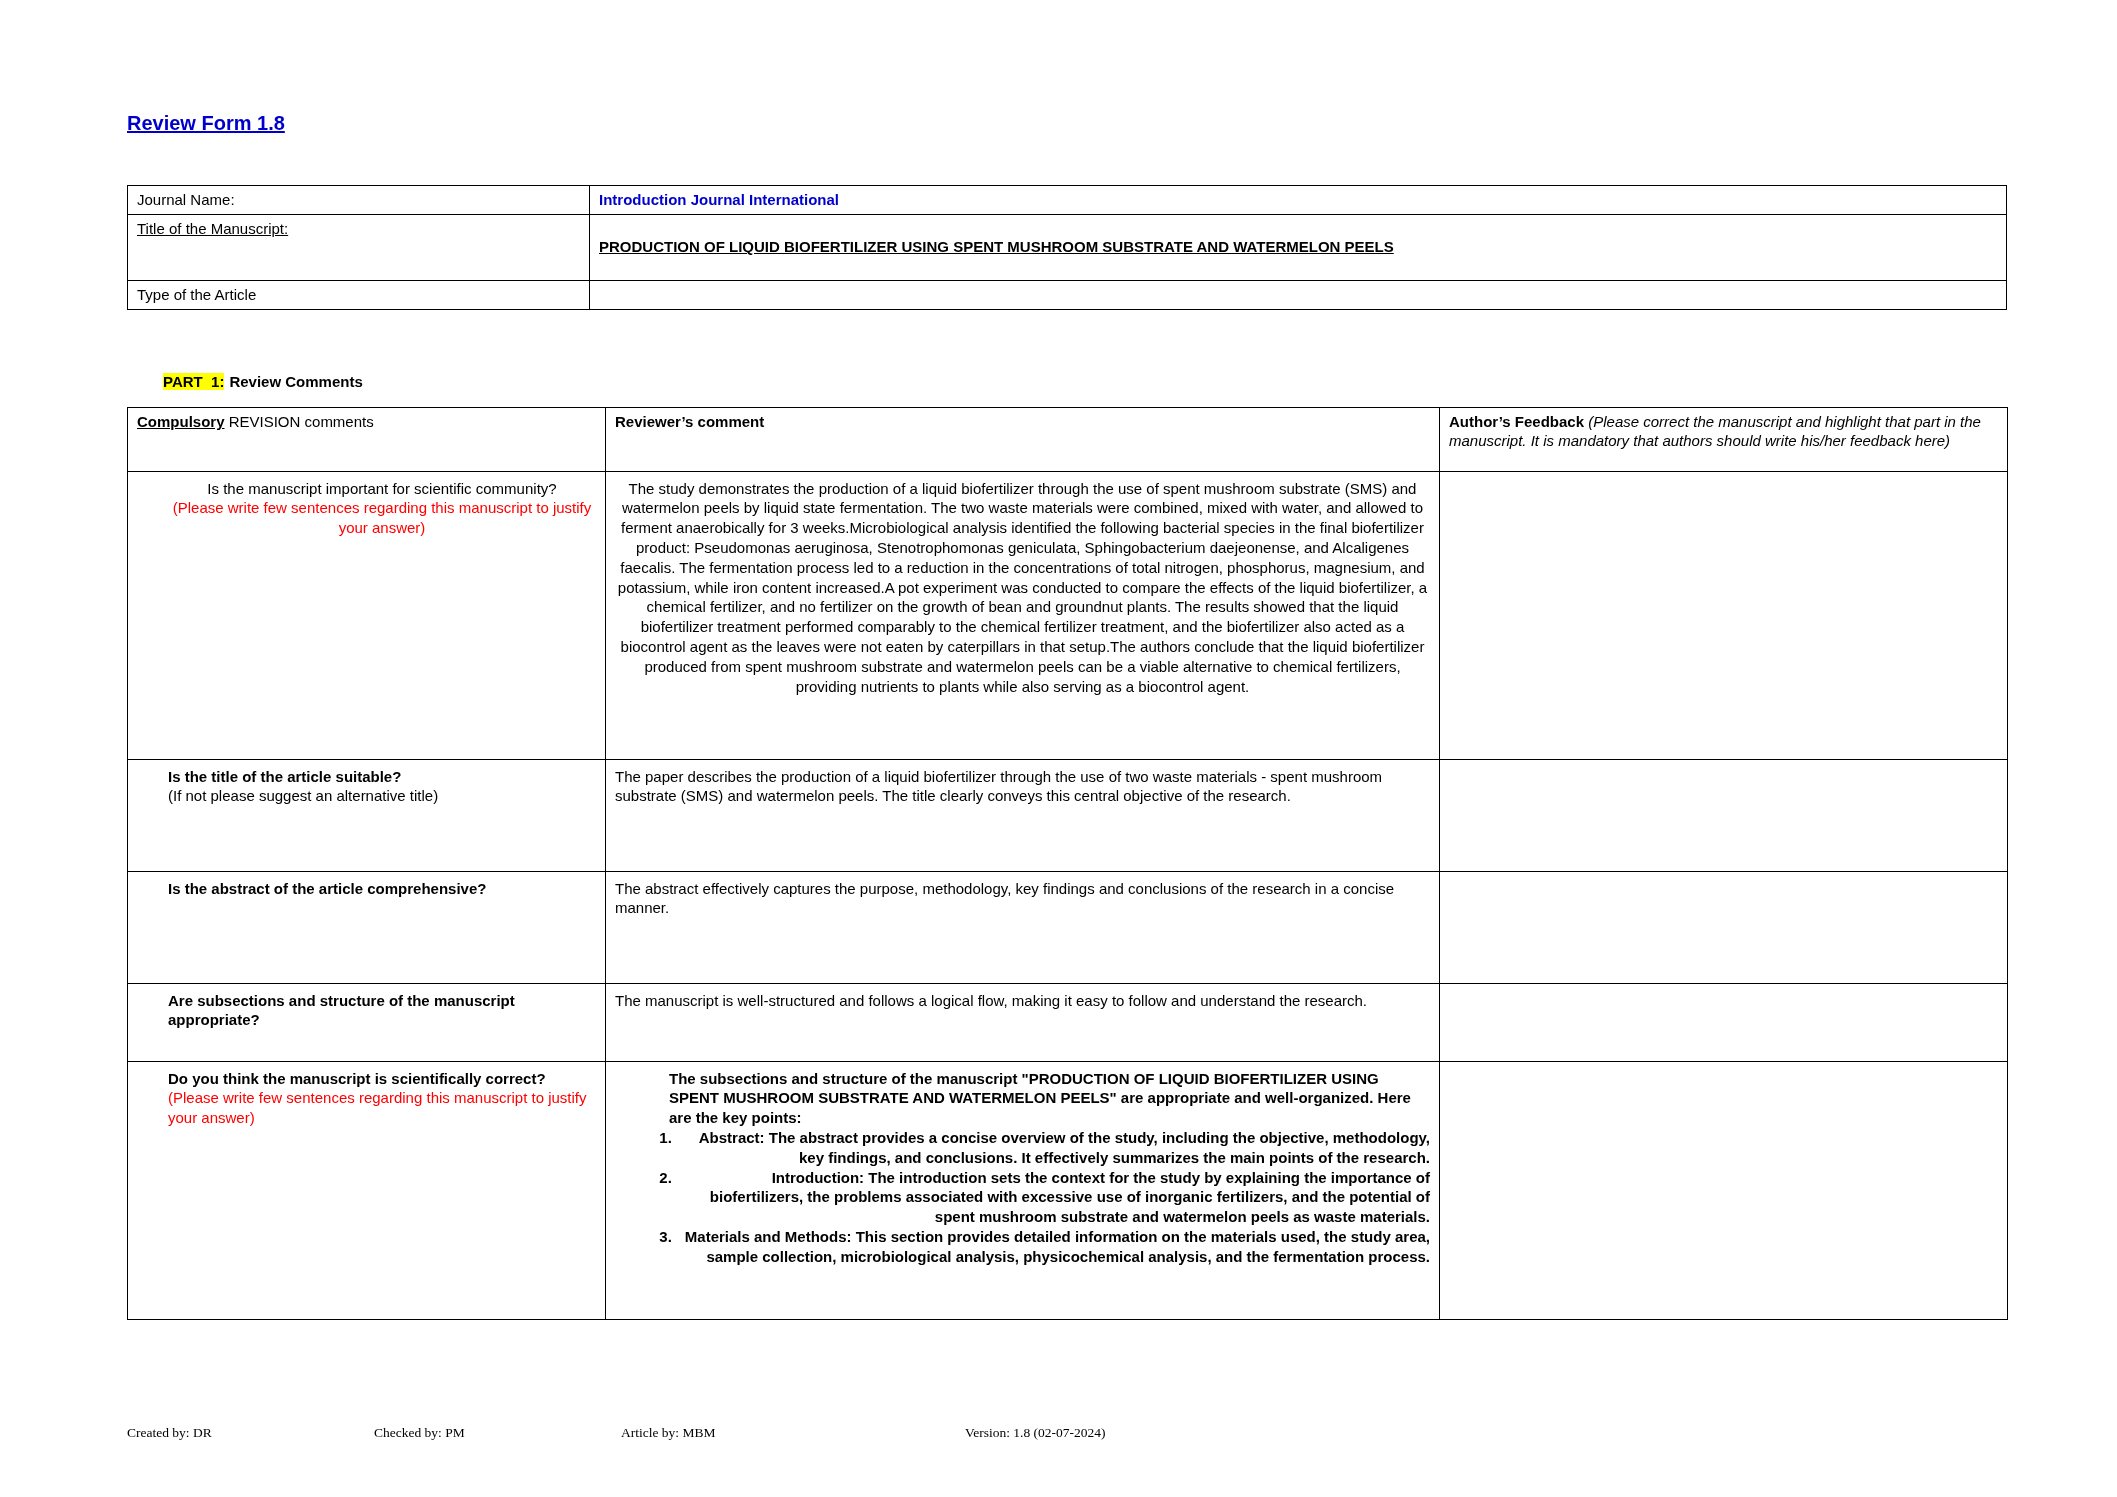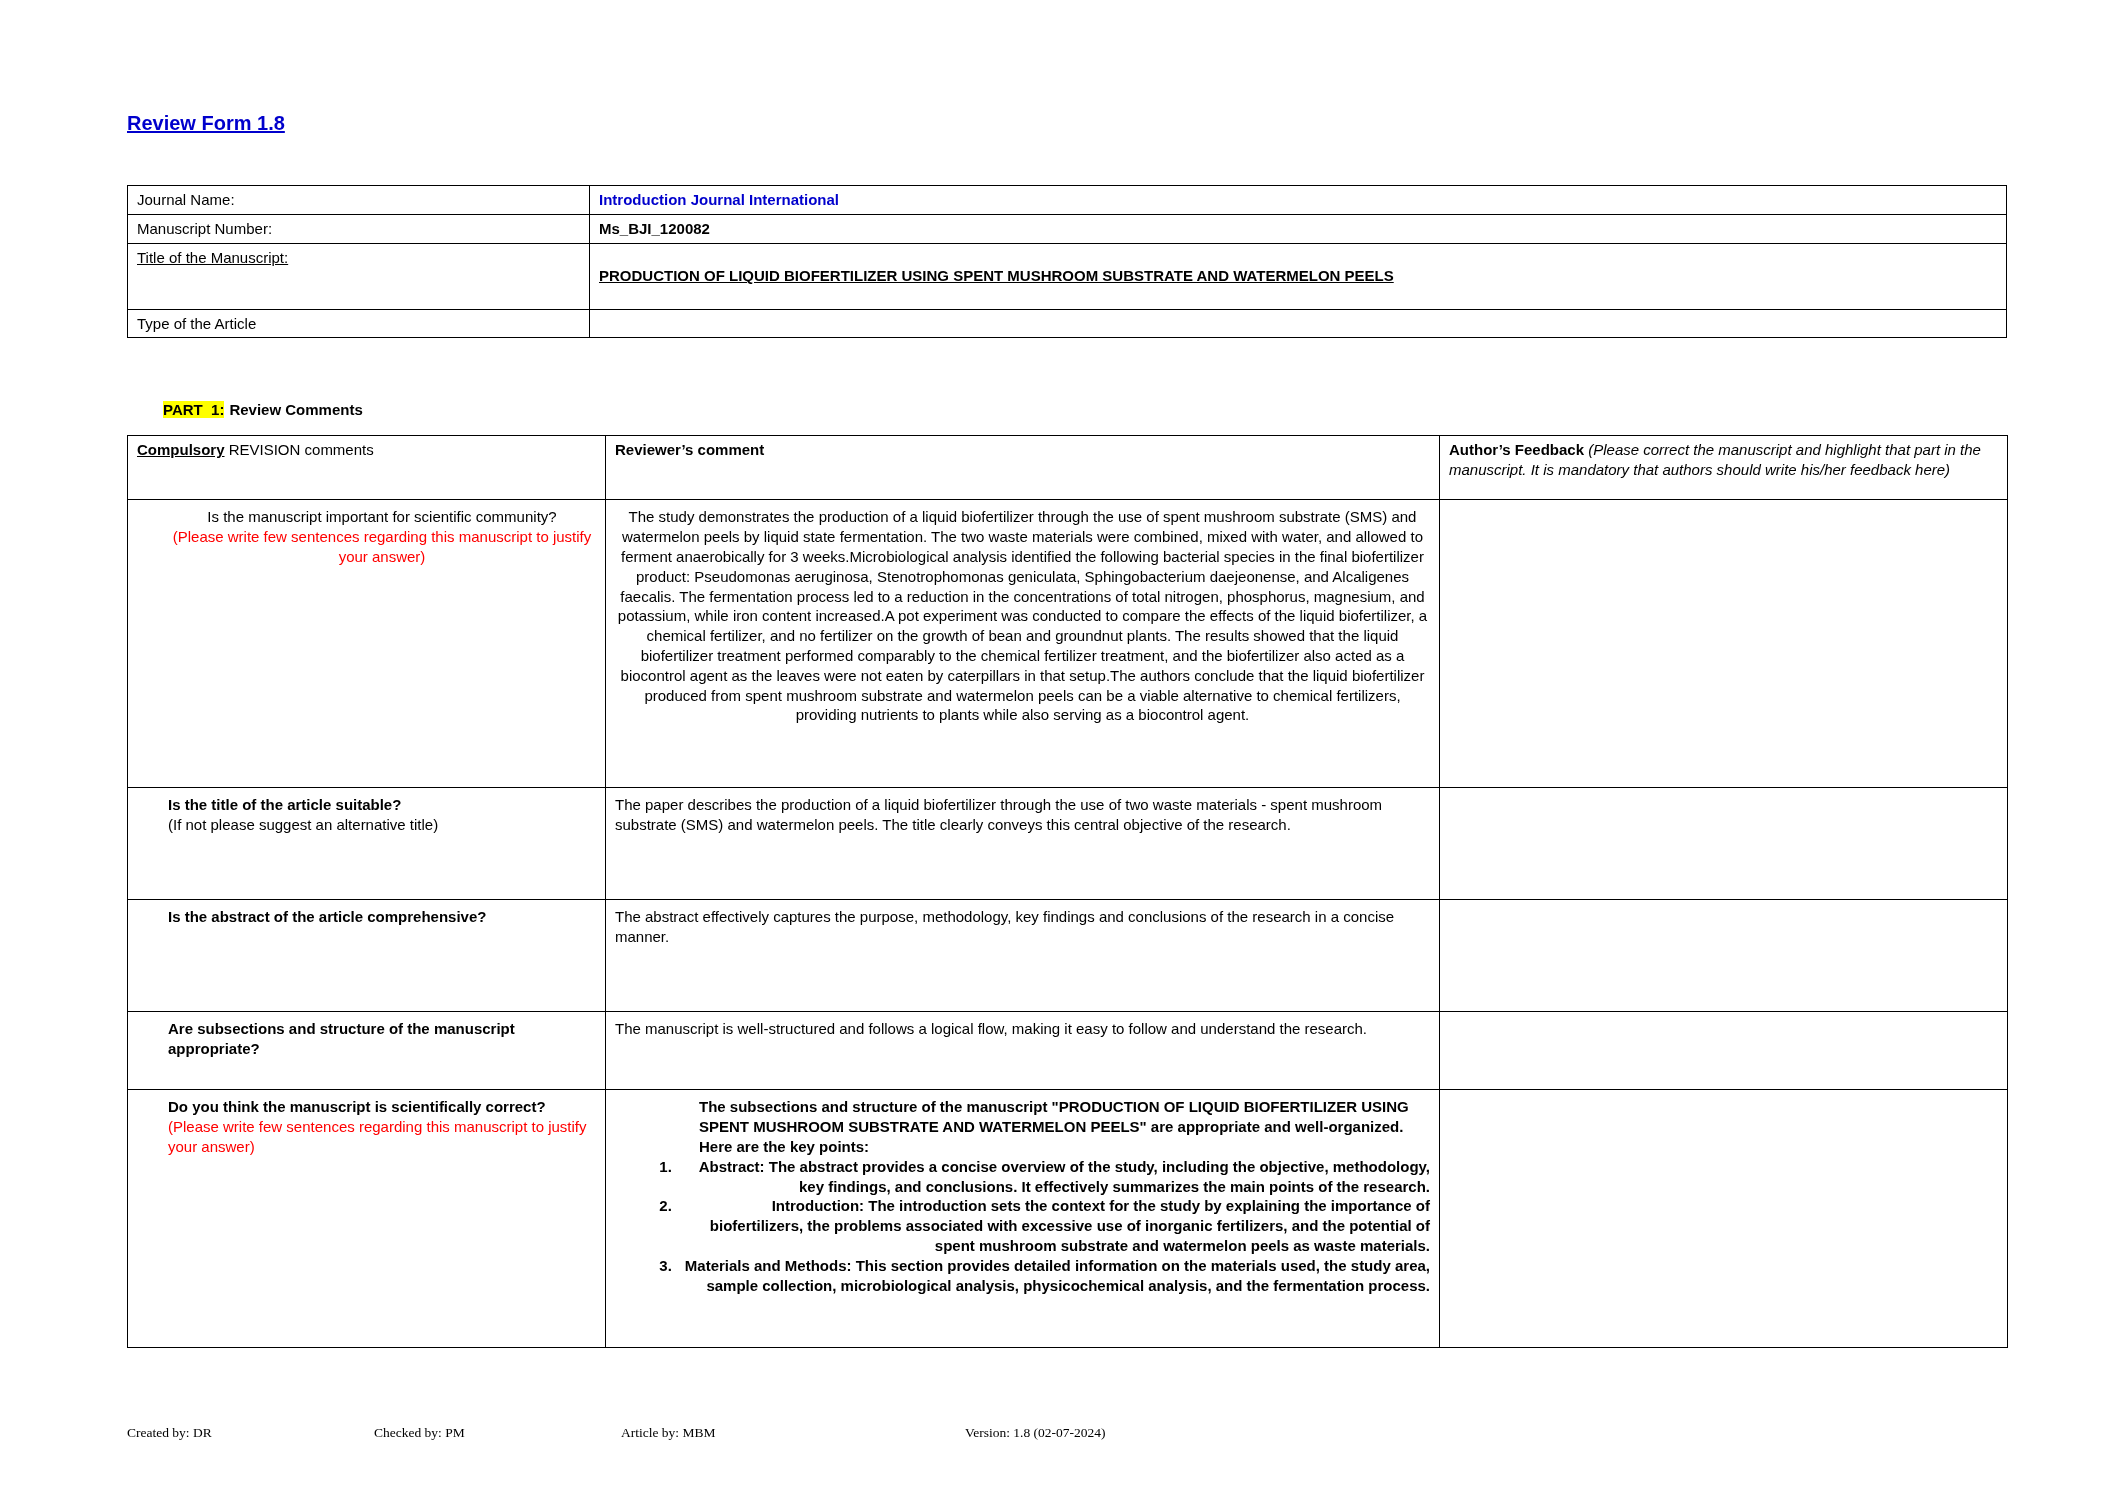--- a/index.html
+++ b/index.html
@@ -65,21 +65,21 @@
   .review-table col.c2 { width: 834px; }
   .review-table col.c3 { width: 568px; }
   tr.hrow  { height: 64px; }
   tr.r1 { height: 288px; text-align: center; }
   tr.r2 { height: 112px; }
   tr.r3 { height: 112px; }
   tr.r4 { height: 78px; }
   tr.r5 { height: 258px; }
   .q-cell { padding-left: 40px; padding-top: 7px; }
   .a-cell { padding-top: 7px; }
-  .r5-intro { font-weight: bold; margin-left: 84px; }
+  .r5-intro { font-weight: bold; margin-left: 54px; }
   ol.r5-list {
     font-weight: bold;
     margin-left: 34px;
     padding-left: 27px;
     list-style: decimal;
   }
   ol.r5-list li { padding-left: 2px; text-align: right; }
 
   
   .footer {
@@ -107,24 +107,20 @@
   <table class="header-table">
     <colgroup>
         <col class="hc1">
         <col class="hc2">
       </colgroup>
     <tbody>
         <tr class="ht-r1">
       <td>Journal Name:</td>
       <td class="bold blue">Introduction Journal International</td>
     </tr>
-    <tr class="ht-r2">
-      <td>Manuscript Number:</td>
-      <td class="bold">Ms_BJI_120082</td>
-    </tr>
     <tr class="ht-r3">
       <td>Title of the Manuscript:</td>
       <td class="bold mid">PRODUCTION OF LIQUID BIOFERTILIZER USING SPENT MUSHROOM SUBSTRATE AND WATERMELON PEELS</td>
     </tr>
     <tr class="ht-r4">
       <td>Type of the Article</td>
       <td></td>
     </tr>
   </tbody>
     </table>

